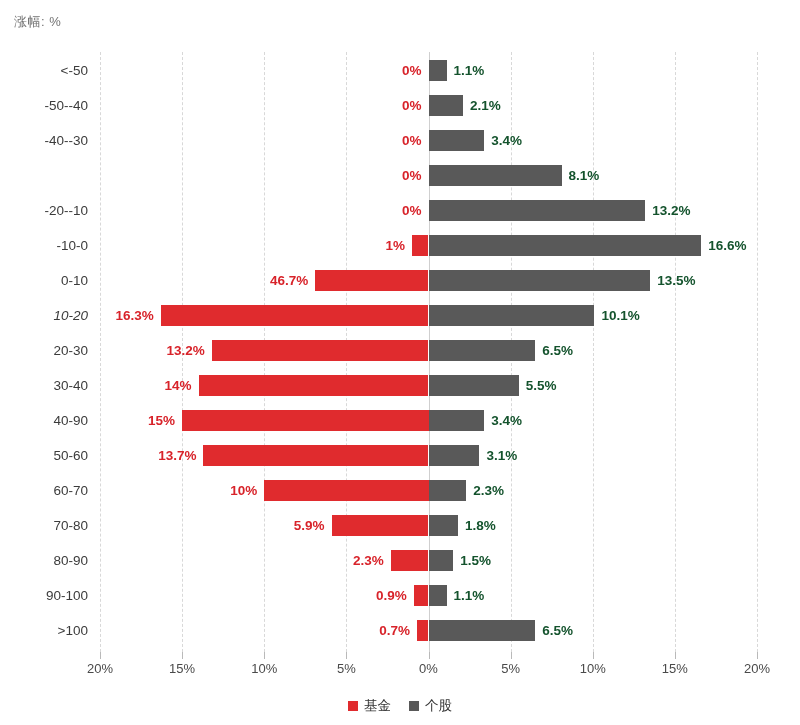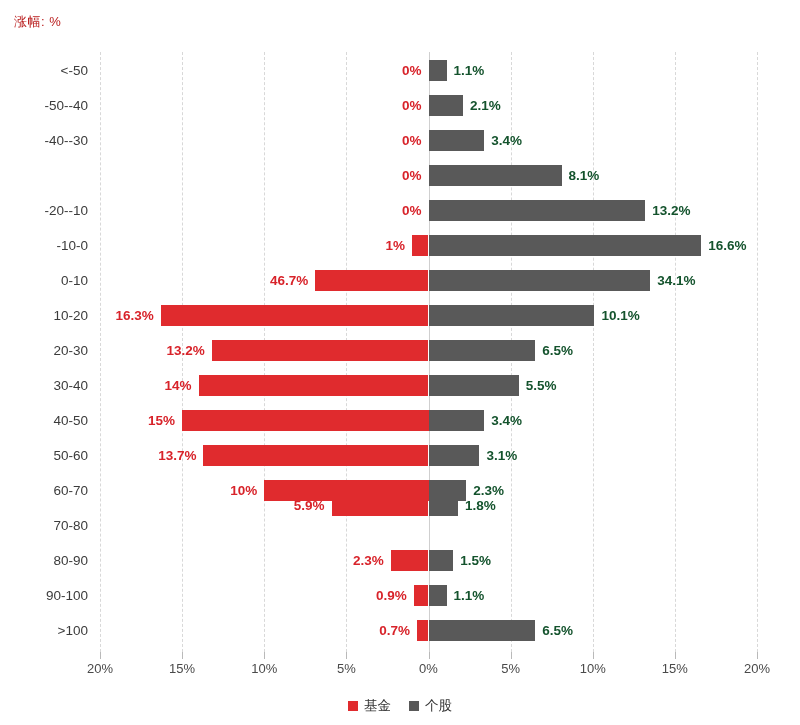--- a/index.html
+++ b/index.html
@@ -18,21 +18,21 @@
     background: #ffffff;
     overflow: hidden;
   }
 
   
   .axis-title {
     position: absolute;
     left: 14px;
     top: 13px;
     font-size: 13px;
-    color: #b91c1c;
+    color: #737373;
     letter-spacing: 0.5px;
     white-space: nowrap;
   }
 
   
   .plot {
     position: absolute;
     left: 100px;   
     top: 52px;
     width: 657px;  
@@ -178,30 +178,30 @@
       <div class="cat-slot" style="top: 141px; margin-left: 12px;">
         <div class="cat-label" style="top: 0px; line-height: 35px;">-20--10</div>
       </div>
       <div class="cat-slot" style="top: 176px;">
         <div class="cat-label" style="top: 0px; line-height: 35px;">-10-0</div>
       </div>
       <div class="cat-slot" style="top: 211px;">
         <div class="cat-label" style="top: 0px; line-height: 35px;">0-10</div>
       </div>
       <div class="cat-slot" style="top: 246px;">
-        <div class="cat-label" style="top: 0px; line-height: 35px;">10-20</div>
+        <div class="cat-label" style="top: 0px; line-height: 35px; font-style: italic;">10-20</div>
       </div>
       <div class="cat-slot" style="top: 281px;">
         <div class="cat-label" style="top: 0px; line-height: 35px;">20-30</div>
       </div>
       <div class="cat-slot" style="top: 316px;">
         <div class="cat-label" style="top: 0px; line-height: 35px;">30-40</div>
       </div>
       <div class="cat-slot" style="top: 351px;">
-        <div class="cat-label" style="top: 0px; line-height: 35px;">40-50</div>
+        <div class="cat-label" style="top: 0px; line-height: 35px;">40-90</div>
       </div>
       <div class="cat-slot" style="top: 386px;">
         <div class="cat-label" style="top: 0px; line-height: 35px;">50-60</div>
       </div>
       <div class="cat-slot" style="top: 421px;">
         <div class="cat-label" style="top: 0px; line-height: 35px;">60-70</div>
       </div>
       <div class="cat-slot" style="top: 456px;">
         <div class="cat-label" style="top: 0px; line-height: 35px; text-align: right;">70-80</div>
       </div>
@@ -267,21 +267,21 @@
           <div class="val left" style="right: 351.925px;">1%</div>
           <div class="bar right" title="个股 16.6%" style="left: 328.5px; width: 272.655px;"></div>
           <div class="val right" style="left: 608.155px;">16.6%</div>
         </div>
       </div>
       <div class="row" style="top: 211px;">
         <div class="bars">
           <div class="bar left" title="基金 6.9%" style="left: 215.167px; width: 113.332px;"></div>
           <div class="val left" style="right: 448.832px;">46.7%</div>
           <div class="bar right" title="个股 13.5%" style="left: 328.5px; width: 221.738px;"></div>
-          <div class="val right" style="left: 557.237px;">34.1%</div>
+          <div class="val right" style="left: 557.237px;">13.5%</div>
         </div>
       </div>
       <div class="row" style="top: 246px;">
         <div class="bars">
           <div class="bar left" title="基金 16.3%" style="left: 60.7725px; width: 267.728px;"></div>
           <div class="val left" style="right: 603.227px;">16.3%</div>
           <div class="bar right" title="个股 10.1%" style="left: 328.5px; width: 165.893px;"></div>
           <div class="val right" style="left: 501.392px;">10.1%</div>
         </div>
       </div>
@@ -318,21 +318,21 @@
         </div>
       </div>
       <div class="row" style="top: 421px;">
         <div class="bars">
           <div class="bar left" title="基金 10%" style="left: 164.25px; width: 164.25px;"></div>
           <div class="val left" style="right: 499.75px;">10%</div>
           <div class="bar right" title="个股 2.3%" style="left: 328.5px; width: 37.7775px;"></div>
           <div class="val right" style="left: 373.277px;">2.3%</div>
         </div>
       </div>
-      <div class="row" style="top: 436px;">
+      <div class="row" style="top: 456px;">
         <div class="bars">
           <div class="bar left" title="基金 5.9%" style="left: 231.592px; width: 96.9075px;"></div>
           <div class="val left" style="right: 432.408px;">5.9%</div>
           <div class="bar right" title="个股 1.8%" style="left: 328.5px; width: 29.565px;"></div>
           <div class="val right" style="left: 365.065px;">1.8%</div>
         </div>
       </div>
       <div class="row" style="top: 491px;">
         <div class="bars">
           <div class="bar left" title="基金 2.3%" style="left: 290.723px; width: 37.7775px;"></div>

